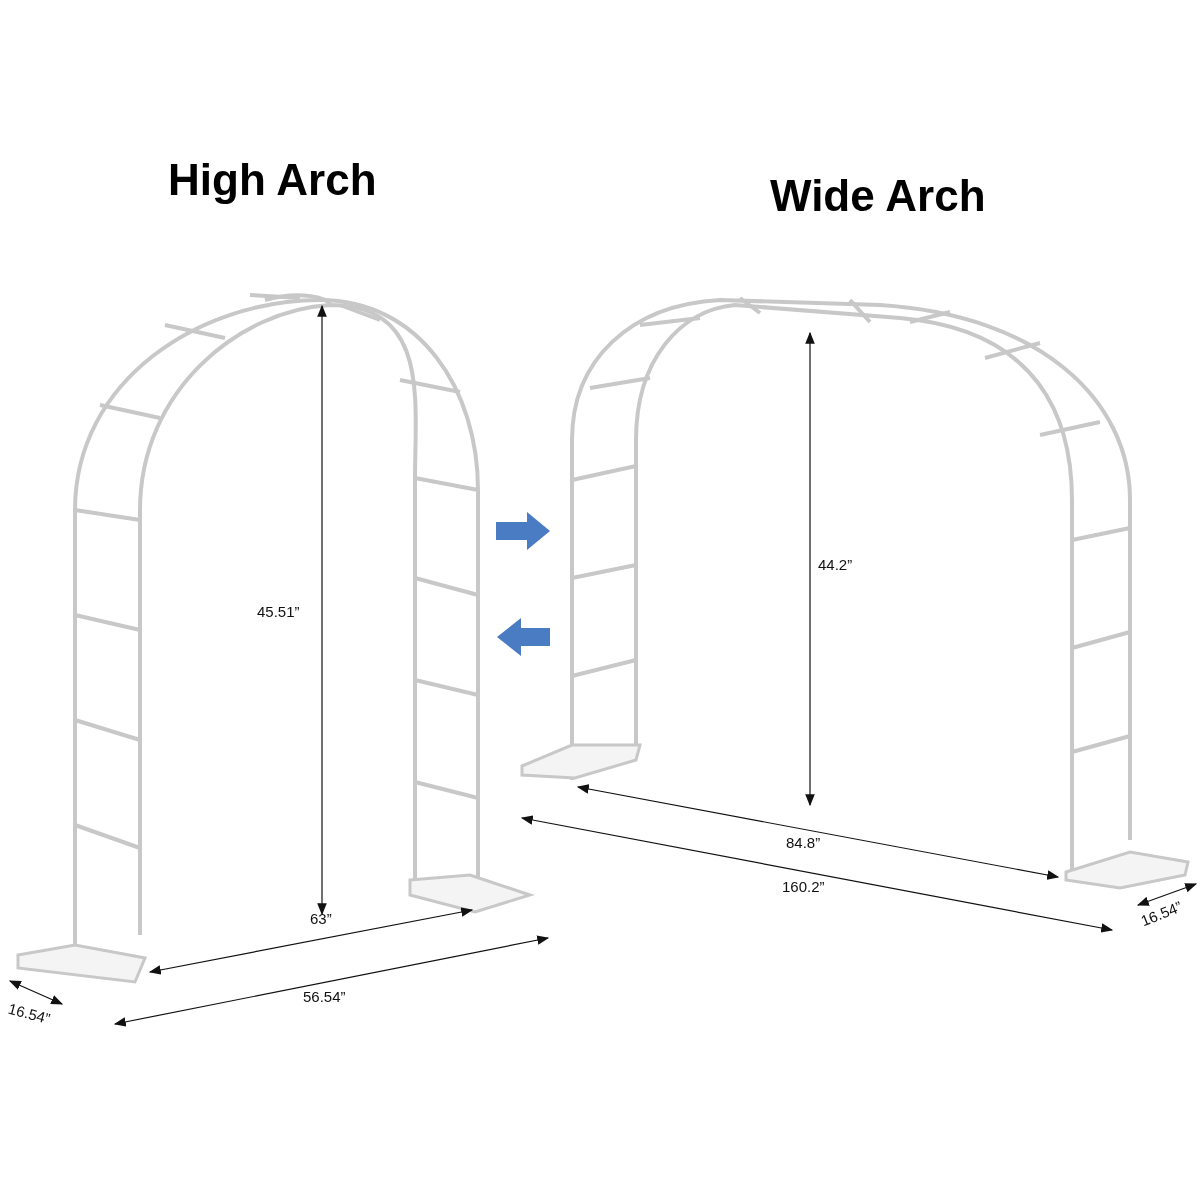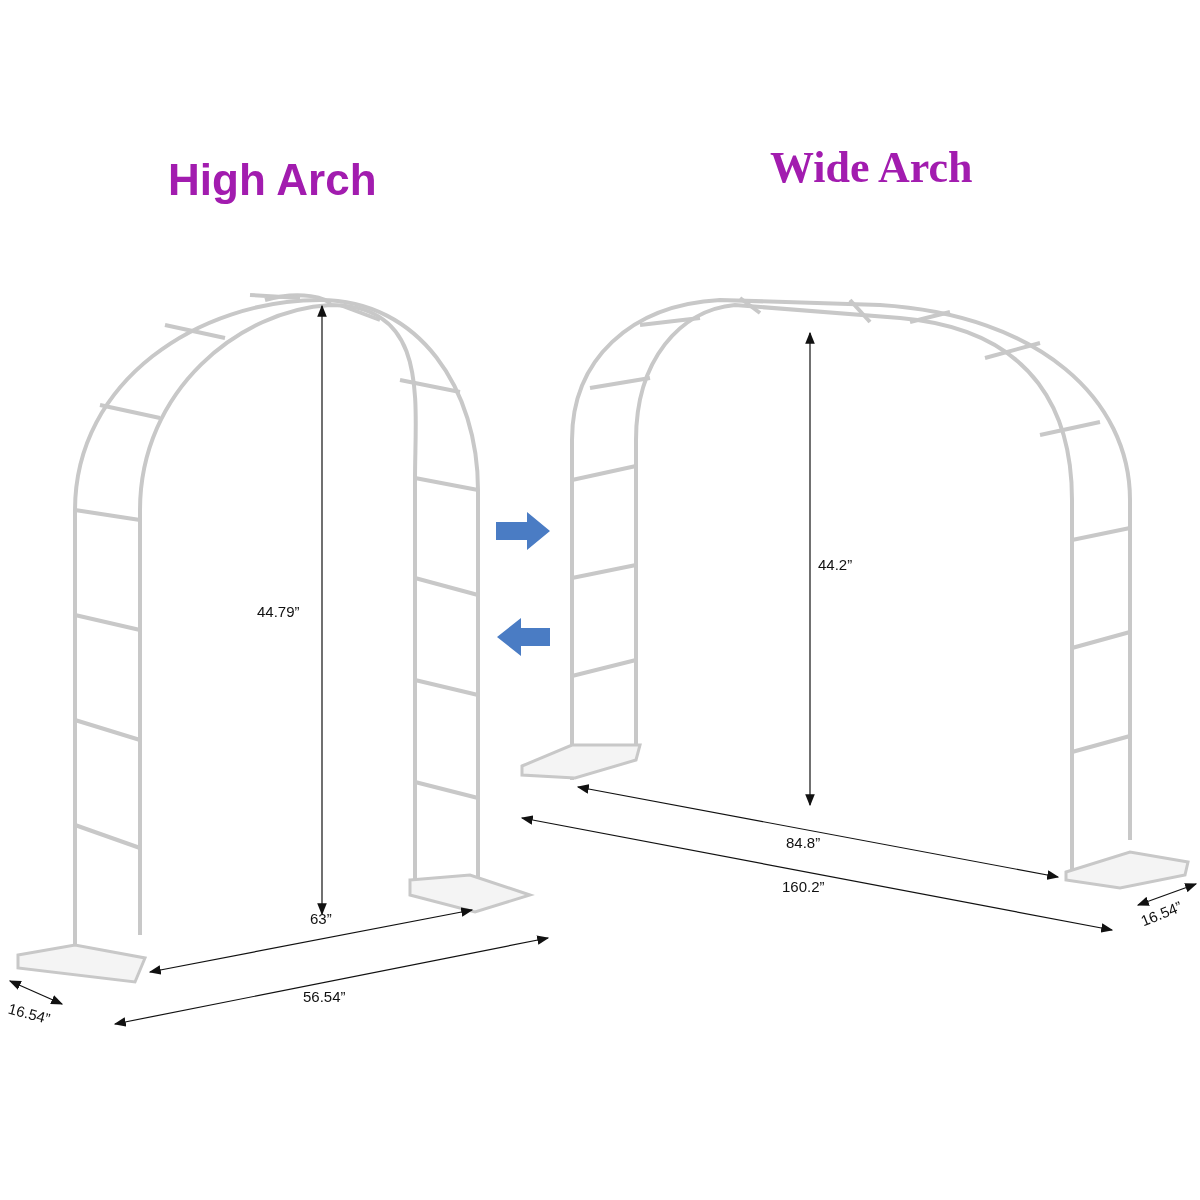--- a/index.html
+++ b/index.html
@@ -1,27 +1,27 @@
 <!DOCTYPE html>
 <html><head>
 <meta charset="utf-8">
 <style>
   html,body{margin:0;padding:0;background:#fff;}
   #stage{position:relative;width:1200px;height:1200px;background:#fff;overflow:hidden;font-family:"Liberation Sans",sans-serif;}
-  .title{position:absolute;font-weight:bold;font-size:44px;color:#a21caf;white-space:nowrap;}
+  .title{position:absolute;font-weight:bold;font-size:44px;color:#000000;white-space:nowrap;}
   .dim{position:absolute;font-size:15px;color:#111;white-space:nowrap;}
   svg{position:absolute;left:0;top:0;}
 </style>
 </head>
 <body>
 
 <div id="stage">
 
   <div class="title" style="left:168px;top:155px;">High Arch</div>
-  <div class="title" style="left:770px;top:142px;font-family:Liberation Serif, serif;">Wide Arch</div>
+  <div class="title" style="left:770px;top:171px;">Wide Arch</div>
 
   <svg width="1200" height="1200" viewBox="0 0 1200 1200">
     <defs>
       <marker id="ah" markerWidth="10" markerHeight="8" refX="9" refY="4" orient="auto-start-reverse">
         <path d="M0,0 L10,4 L0,8 z" fill="#111"></path>
       </marker>
     </defs>
 
     <g fill="none" stroke="#c8c8c8" stroke-width="4">
       <path d="M75,945 L75,510 C75,380 200,300 320,300 C420,300 478,390 478,490 L478,905"></path>
@@ -87,21 +87,21 @@
     </g>
 
     <g fill="#4a7cc4">
       <path d="M496,522 L527,522 L527,512 L550,531 L527,550 L527,540 L496,540 z"></path>
     </g>
     <g fill="#4a7cc4">
       <path d="M550,628 L521,628 L521,618 L497,637 L521,656 L521,646 L550,646 z"></path>
     </g>
   </svg>
 
-  <div class="dim" style="left:257px;top:603px;">44.79”</div>
+  <div class="dim" style="left:257px;top:603px;">45.51”</div>
   <div class="dim" style="left:310px;top:910px;">63”</div>
   <div class="dim" style="left:303px;top:988px;">56.54”</div>
   <div class="dim" style="left:8px;top:1005px;transform:rotate(15deg);">16.54”</div>
 
   <div class="dim" style="left:818px;top:556px;">44.2”</div>
   <div class="dim" style="left:786px;top:834px;">84.8”</div>
   <div class="dim" style="left:782px;top:878px;">160.2”</div>
   <div class="dim" style="left:1140px;top:905px;transform:rotate(-22deg);">16.54”</div>
 </div>
 

